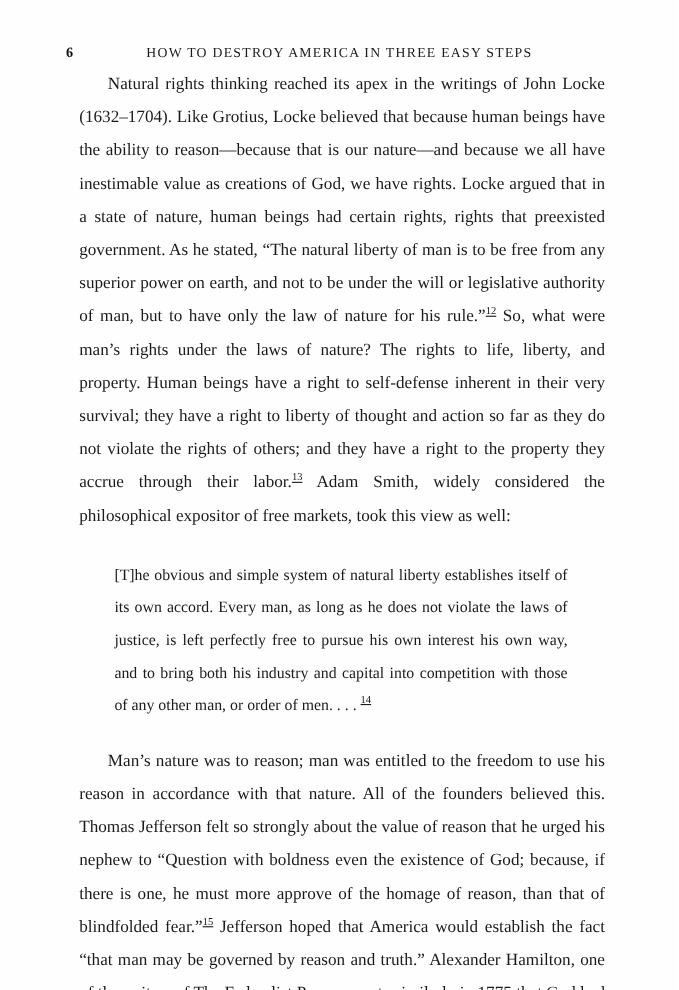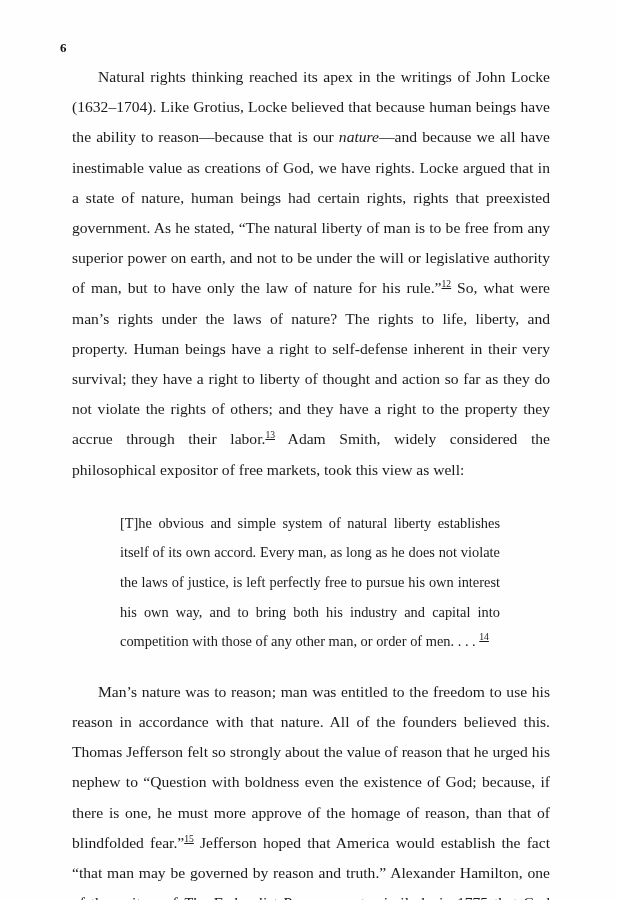--- a/index.html
+++ b/index.html
@@ -65,41 +65,42 @@
     line-height: 30.2px;
     text-align: justify;
     text-indent: 26px;
     hyphens: manual;
   }
   .extract {
     margin: 24px 0 20px 0;
     padding: 0 34px 0 32px;
   }
   .extract p {
-    margin: 16px;
+    margin: 0;
     font-size: 14.4px;
     line-height: 29.6px;
     text-align: justify;
     text-indent: 0;
   }
-  .it { font-style: italic; }
+  .it { }
   sup {
     font-size: 9.6px;
     vertical-align: super;
     line-height: 0;
     text-decoration: underline;
   }
 </style>
 </head>
 <body>
 
 <div class="page">
 
   <div class="running-head">
     <span class="folio">6</span>
+    <span class="head-title">How to Destroy America in Three Easy Steps</span>
   </div>
 
   <div class="body-col">
 
     <p class="para">
       <span>Natural rights thinking reached its apex in the writings of John Locke (1632–1704). Like Grotius, Locke believed that because human beings have the ability to reason—because that is our </span><span class="it">nature</span><span>—and because we all have inestimable value as creations of God, we have rights. Locke argued that in a state of nature, human beings had certain rights, rights that preexisted government. As he stated, “The natural liberty of man is to be free from any superior power on earth, and not to be under the will or legislative authority of man, but to have only the law of nature for his rule.”</span><sup>12</sup><span> So, what were man’s rights under the laws of nature? The rights to life, liberty, and property. Human beings have a right to self-defense inherent in their very survival; they have a right to liberty of thought and action so far as they do not violate the rights of others; and they have a right to the property they accrue through their labor.</span><sup>13</sup><span> Adam Smith, widely considered the philosophical expositor of free markets, took this view as well:</span>
     </p>
 
     <div class="extract">
       <p><span>[T]he obvious and simple system of natural liberty establishes itself of its own accord. Every man, as long as he does not violate the laws of justice, is left perfectly free to pursue his own interest his own way, and to bring both his industry and capital into competition with those of any other man, or order of men. . . . </span><sup>14</sup></p>

